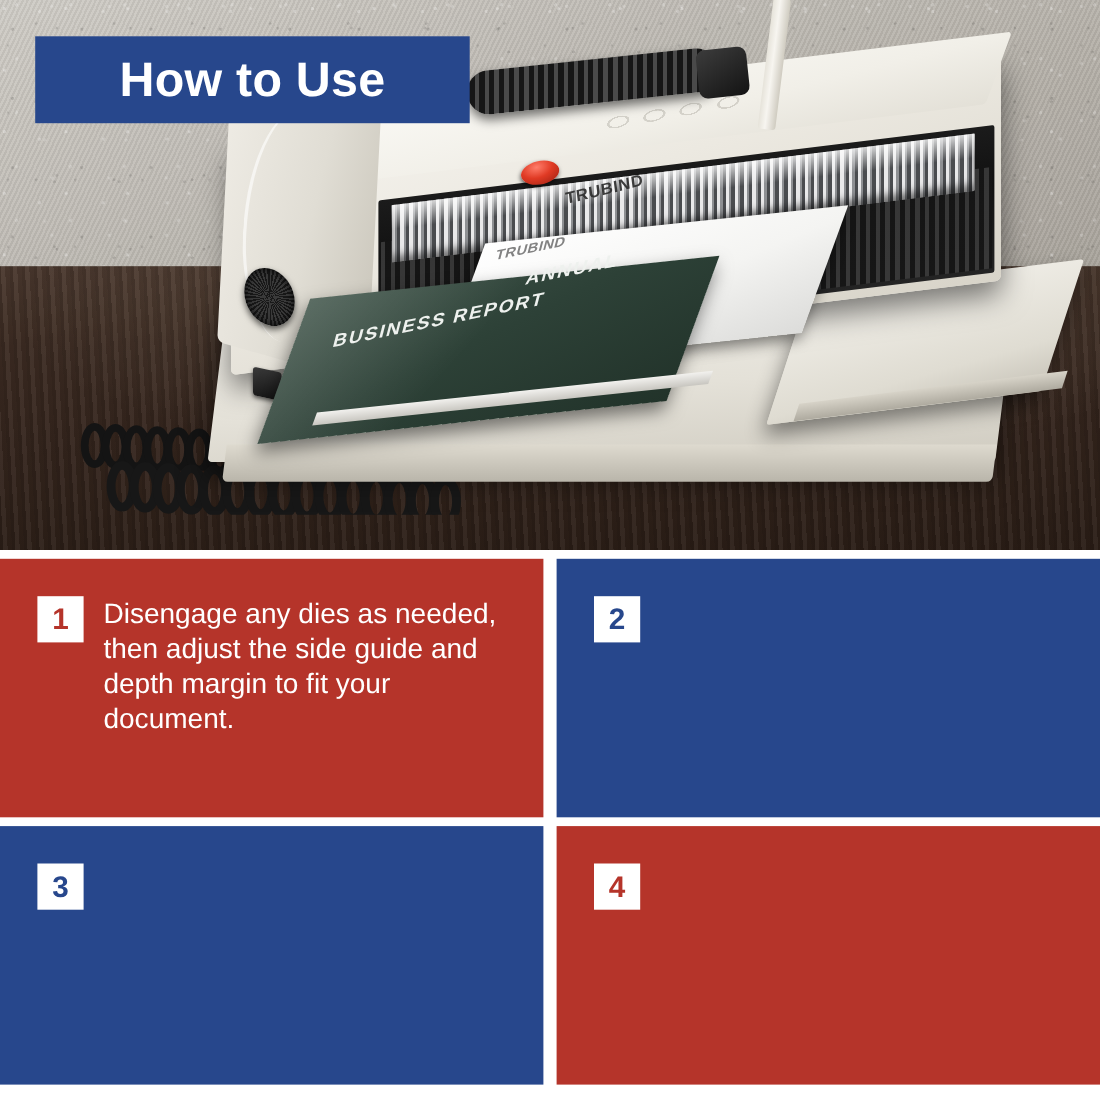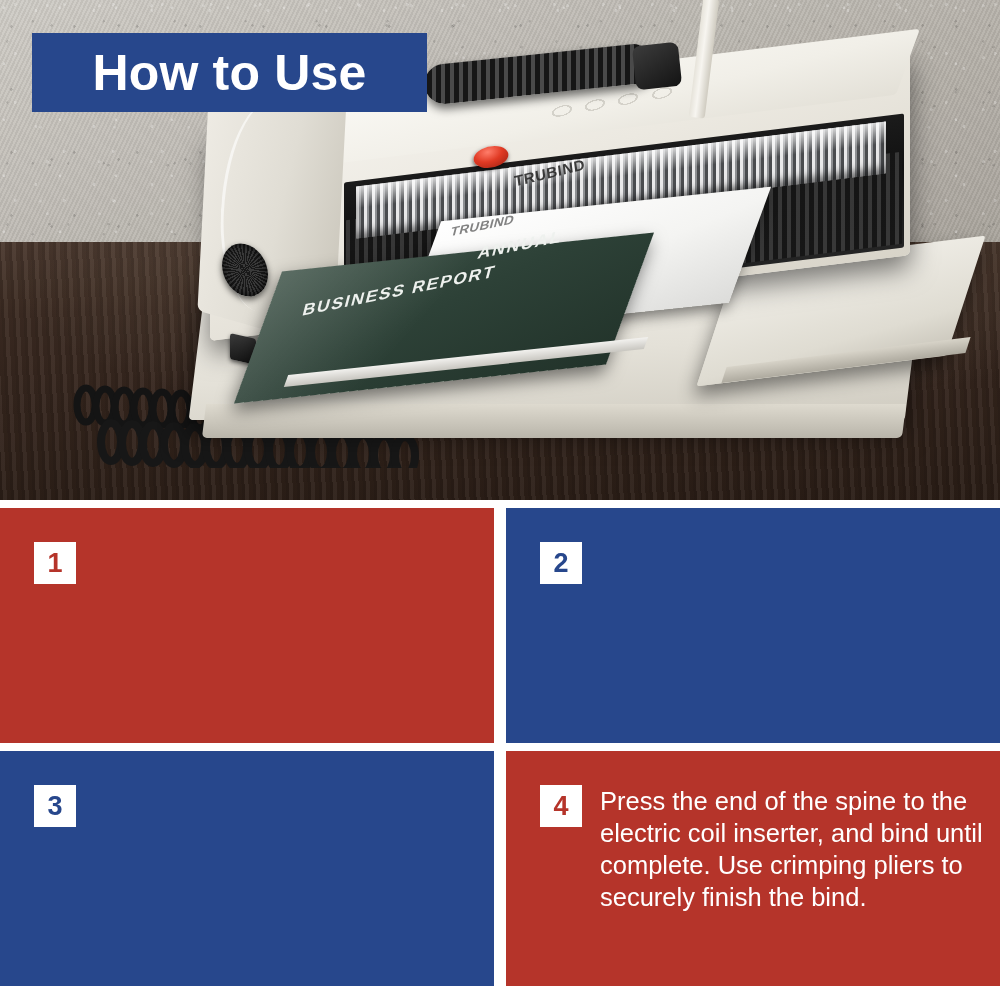--- a/index.html
+++ b/index.html
@@ -154,21 +154,21 @@
   .paper-edge{position:absolute;left:286px;top:356px;width:360px;height:12px;
         background:linear-gradient(180deg,#f2f1ee,#c8c6c0);transform:skew(-20deg,-6deg);}
 
   
   .coil{position:absolute;height:40px;}
   .coil svg{display:block;}
 
   
   .banner{position:absolute;left:32px;top:33px;width:395px;height:79px;background:#27478c;
           display:flex;align-items:center;justify-content:center;}
-  .banner h1{margin:0;color:#ffffff;font-size:50px;font-weight:700;letter-spacing:.2px;
+  .banner h1{margin:0;color:#ffffff;font-size:44px;font-weight:700;letter-spacing:.2px;
              font-family:"Liberation Sans",sans-serif;line-height:1;}
 
   
   .steps{position:absolute;left:0;top:508px;width:1000px;height:492px;
          display:grid;grid-template-columns:494px 494px;grid-template-rows:235px 235px;
          gap:8px 12px;}
   .step{display:flex;align-items:flex-start;padding:34px 16px 0 34px;box-sizing:border-box;}
   .step.red{background:#b5342a;}
   .step.blue{background:#27478c;}
   .num{flex:0 0 auto;width:42px;height:42px;background:#ffffff;display:flex;
@@ -295,29 +295,29 @@
 
     <div class="banner">
       <h1>How to Use</h1>
     </div>
   </div>
 
   <div class="steps">
 
     <div class="step red">
       <div class="num red">1</div>
+      <p>Disengage any dies as needed, then adjust the side guide and depth margin to fit your document.</p>
     </div>
 
     <div class="step blue">
       <div class="num blue">2</div>
     </div>
 
     <div class="step blue">
       <div class="num blue">3</div>
     </div>
 
     <div class="step red">
       <div class="num red">4</div>
-      <p>Press the end of the spine to the electric coil inserter, and bind until complete. Use crimping pliers to securely finish the bind.</p>
     </div>
 
   </div>
 </div>
 
 </body></html>

